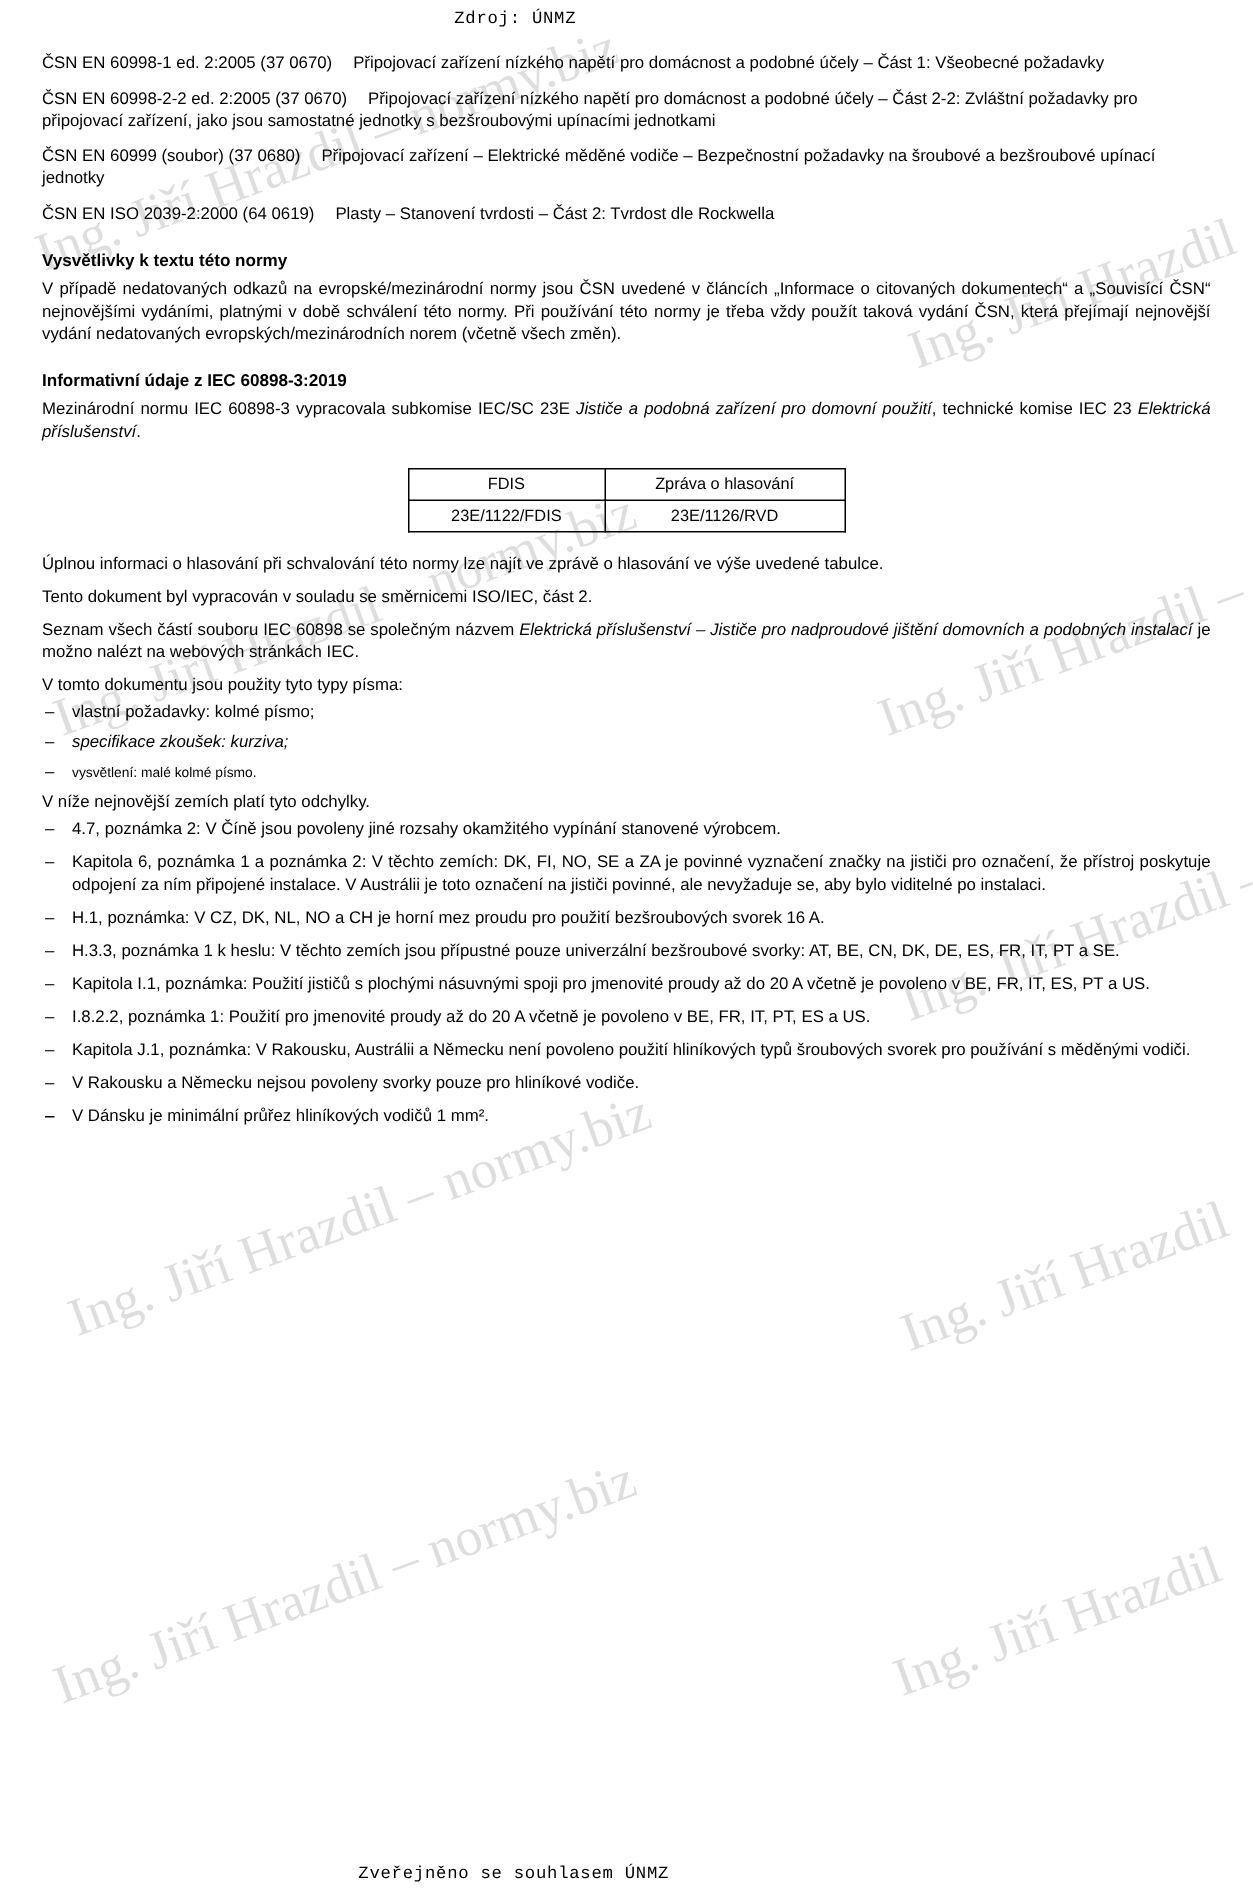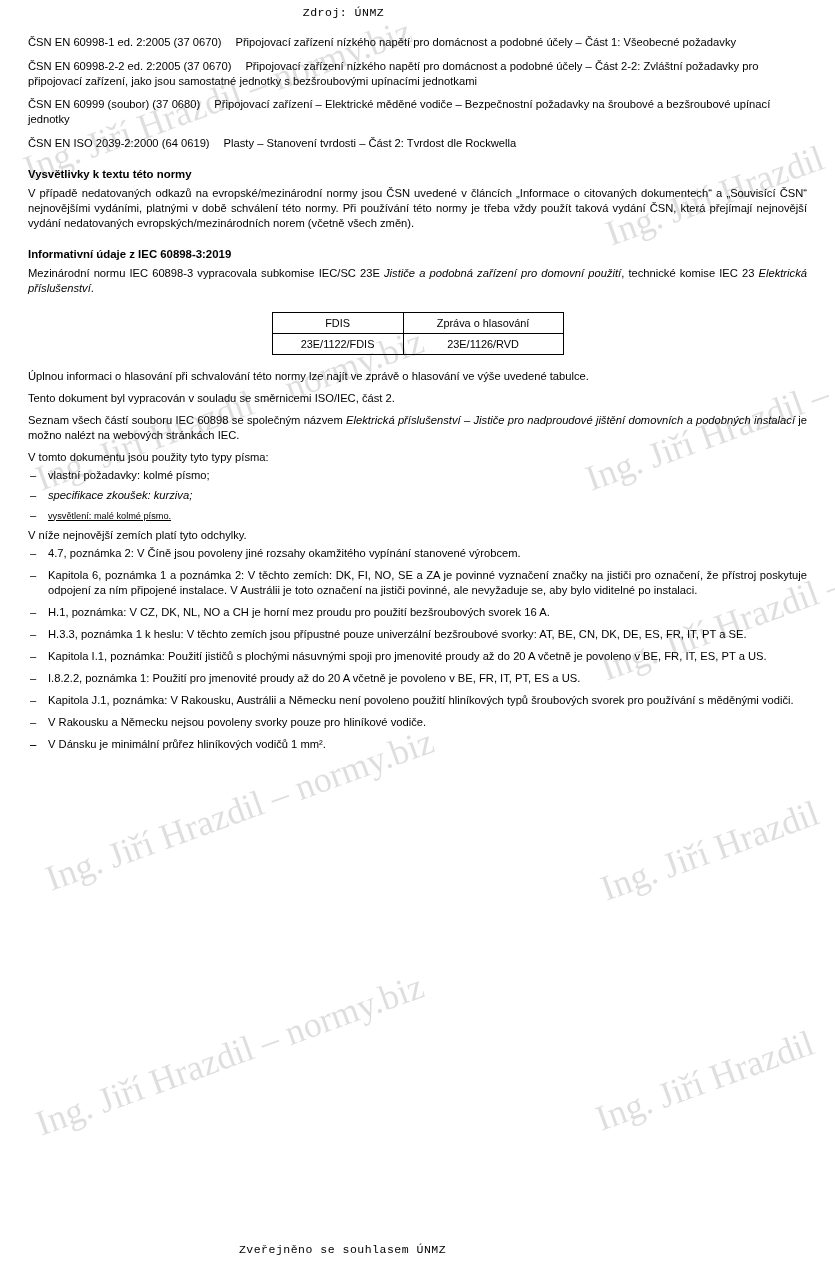--- a/index.html
+++ b/index.html
@@ -204,21 +204,21 @@
       <li>
         <span class="dash">–</span>
         <span style="font-style:normal; font-size:11.2px;">vlastní požadavky: kolmé písmo;</span>
       </li>
       <li>
         <span class="dash">–</span>
         <span style="font-style:italic; font-size:11.2px;">specifikace zkoušek: kurziva;</span>
       </li>
       <li>
         <span class="dash">–</span>
-        <span style="font-style:normal; font-size:9.2px;text-decoration:underline;">vysvětlení: malé kolmé písmo.</span>
+        <span style="font-style:normal; font-size:9.2px;">vysvětlení: malé kolmé písmo.</span>
       </li>
     </ul>
 
     <div class="para tight" style="margin-top:4px;">V níže nejnovější zemích platí tyto odchylky.</div>
 
     <ul class="dashlist">
       <li>
         <span class="dash">–</span>
         <span>4.7, poznámka 2: V Číně jsou povoleny jiné rozsahy okamžitého vypínání stanovené výrobcem.</span>
       </li>

